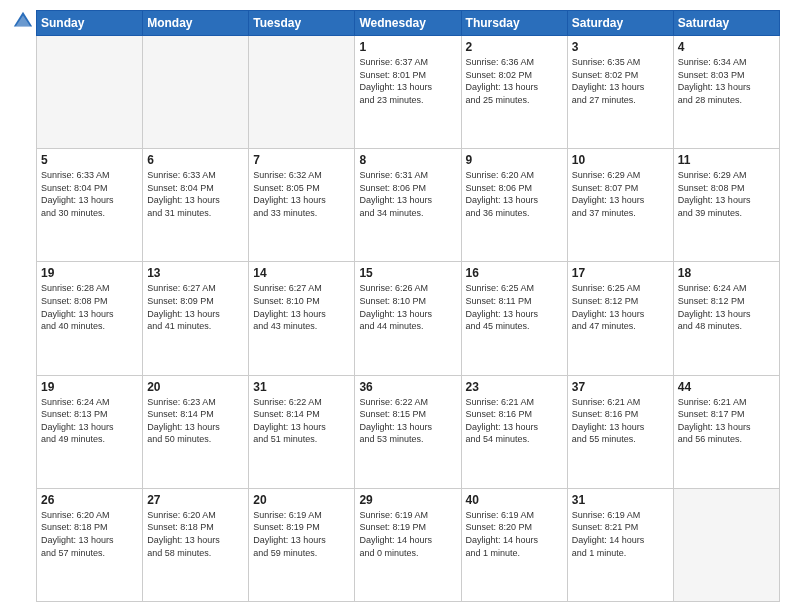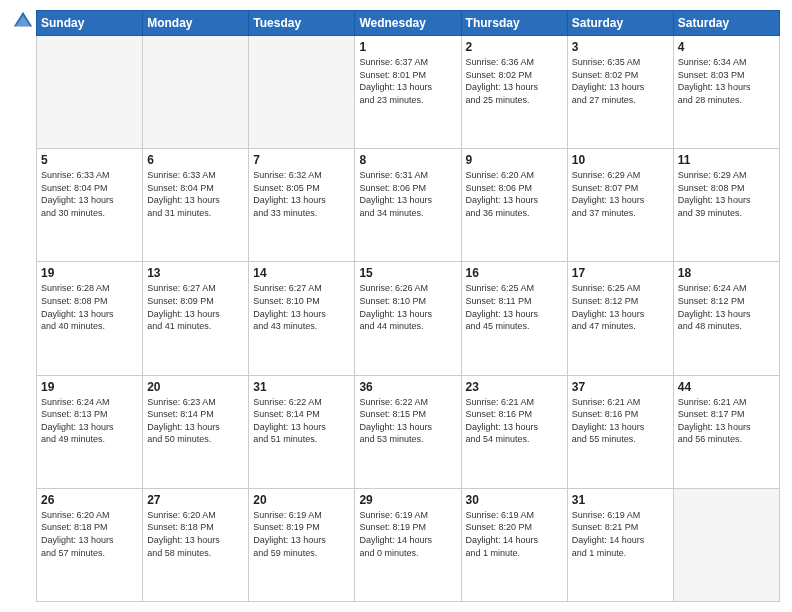--- a/index.html
+++ b/index.html
@@ -337,21 +337,21 @@
 and 59 minutes.</div>
           </td>
           <td>
             <span class="day-num">29</span>
             <div class="day-info" style="white-space: pre-line;">Sunrise: 6:19 AM
 Sunset: 8:19 PM
 Daylight: 14 hours
 and 0 minutes.</div>
           </td>
           <td>
-            <span class="day-num">30</span>
+            <span class="day-num">40</span>
             <div class="day-info" style="white-space: pre-line;">Sunrise: 6:19 AM
 Sunset: 8:20 PM
 Daylight: 14 hours
 and 1 minute.</div>
           </td>
           <td>
             <span class="day-num">31</span>
             <div class="day-info" style="white-space: pre-line;">Sunrise: 6:19 AM
 Sunset: 8:21 PM
 Daylight: 14 hours

